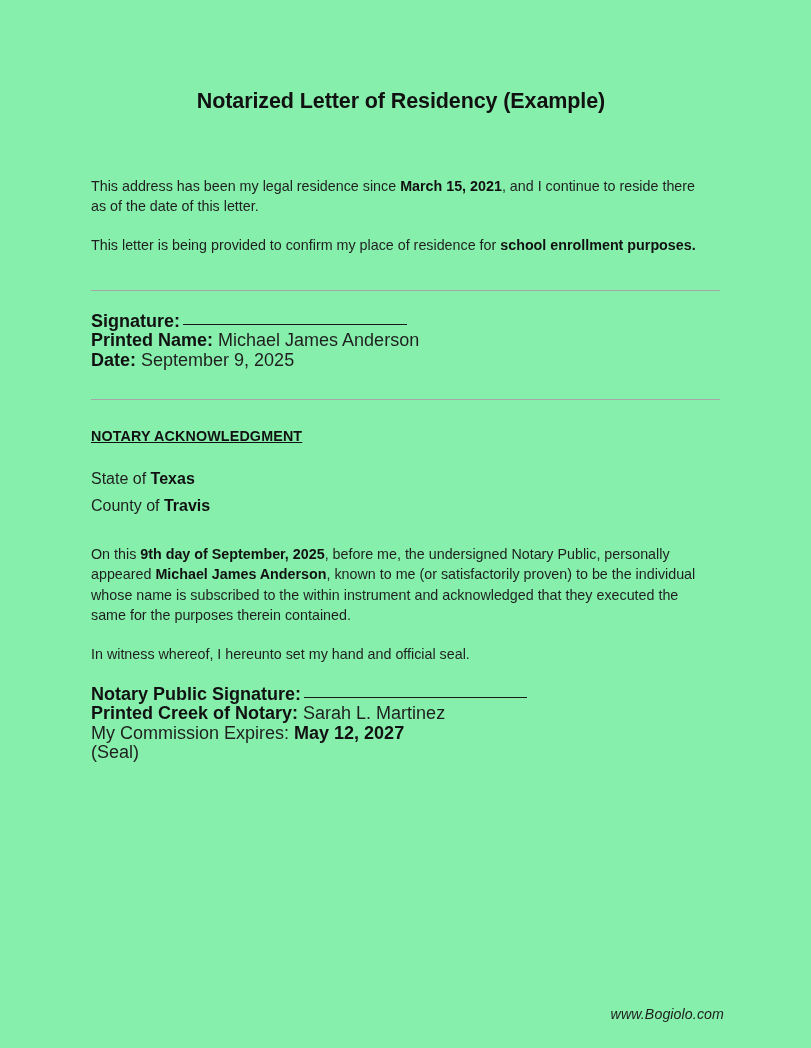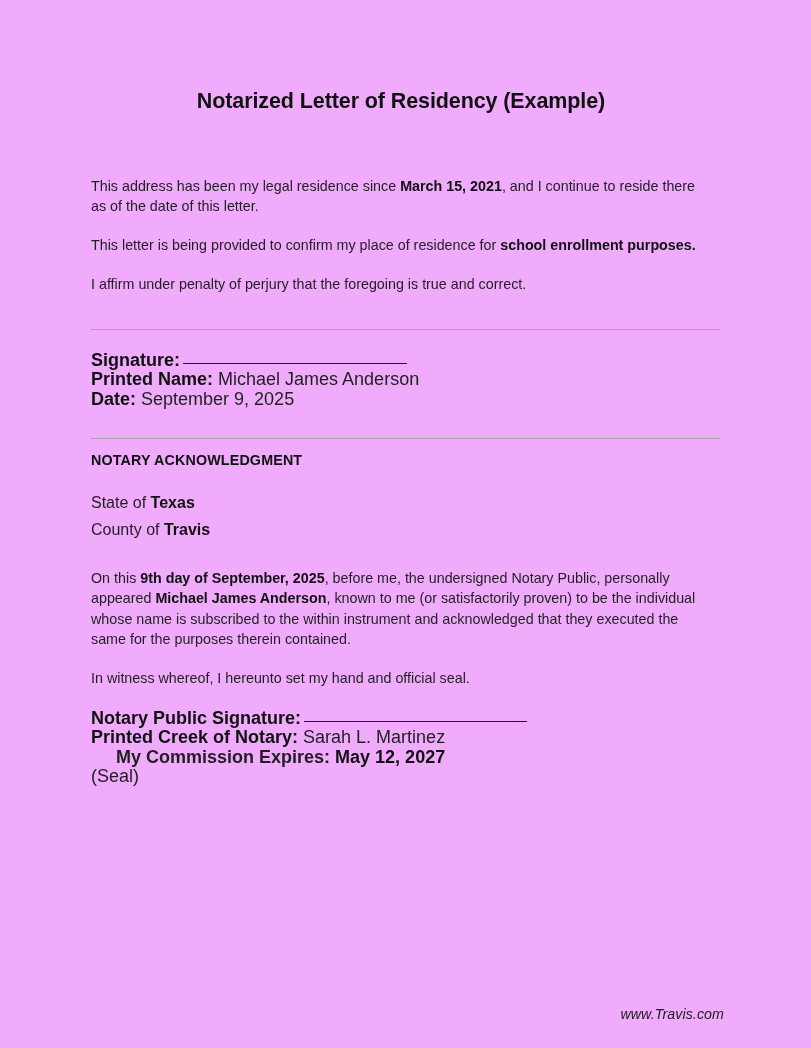--- a/index.html
+++ b/index.html
@@ -11,21 +11,21 @@
     width: 811px;
     height: 1048px;
     position: relative;
     font-family: "Liberation Sans", "DejaVu Sans", sans-serif;
     color: #1a1a1a;
     -webkit-font-smoothing: antialiased;
   }
   .page {
     position: absolute;
     inset: 0;
-    background: #f0abfc;
+    background: #86efac;
   }
   .content {
     position: absolute;
     left: 91px;
     top: 0;
     width: 620px;
   }
 
   
   .doc-title {
@@ -75,43 +75,43 @@
     font-size: 18px;
     line-height: 19.4px;
     color: #1f1f1f;
     white-space: nowrap;
   }
   .sig-label {
     font-weight: 700;
     color: #111111;
   }
   .sig-label-normal {
-    font-weight: 700;
+    font-weight: 400;
     color: #1f1f1f;
-    margin-left: 25px;
   }
   .sig-value { font-weight: 400; color: #1f1f1f; }
   .sig-value-bold { font-weight: 700; color: #111111; }
   .rule-fill {
     display: inline-block;
     border-bottom: 1.6px solid #1a1a1a;
     vertical-align: 2px;
     margin-left: 3px;
   }
   .rule-sig { width: 224px; }
   .rule-notary { width: 223px; }
 
   
   .notary-heading {
-    margin-top: 12px;
+    margin-top: 27px;
     font-size: 14.3px;
     font-weight: 700;
     letter-spacing: 0.15px;
     color: #111111;
     line-height: 19px;
+    text-decoration: underline;
   }
   .state-block {
     margin-top: 23px;
   }
   .state-row {
     font-size: 16px;
     line-height: 19.4px;
     color: #1f1f1f;
     margin-top: 8px;
   }
@@ -141,21 +141,20 @@
 
     <h1 class="doc-title"><span>Notarized Letter of Residency </span><span class="emph">(Example)</span></h1>
 
     <div class="body-block">
 
 
       <p class="para"><span>This address has been my legal residence since </span><span class="b">March 15, 2021</span><span>, and I continue to reside there as of the date of this letter.</span></p>
 
       <p class="para"><span>This letter is being provided to confirm my place of residence for </span><span class="b">school enrollment purposes.</span></p>
 
-      <p class="para">I affirm under penalty of perjury that the foregoing is true and correct.</p>
 
     </div>
 
     <hr class="divider divider-1">
 
     <div class="sig-block">
       <div class="sig-line-row"><span class="sig-label">Signature:</span><span class="rule-fill rule-sig"></span></div>
       <div class="sig-line-row"><span class="sig-label">Printed Name:</span>
         <span class="sig-value">Michael James Anderson</span></div>
       <div class="sig-line-row"><span class="sig-label">Date:</span>
@@ -181,14 +180,14 @@
       <div class="sig-line-row"><span class="sig-label">Notary Public Signature:</span><span class="rule-fill rule-notary"></span></div>
       <div class="sig-line-row"><span class="sig-label">Printed Creek of Notary:</span>
         <span class="sig-value">Sarah L. Martinez</span></div>
       <div class="sig-line-row"><span class="sig-label-normal">My Commission Expires:</span>
         <span class="sig-value-bold">May 12, 2027</span></div>
       <div class="sig-line-row">(Seal)</div>
     </div>
 
   </div>
 
-  <div class="footer">www.Travis.com</div>
+  <div class="footer">www.Bogiolo.com</div>
 </div>
 
 </body></html>

